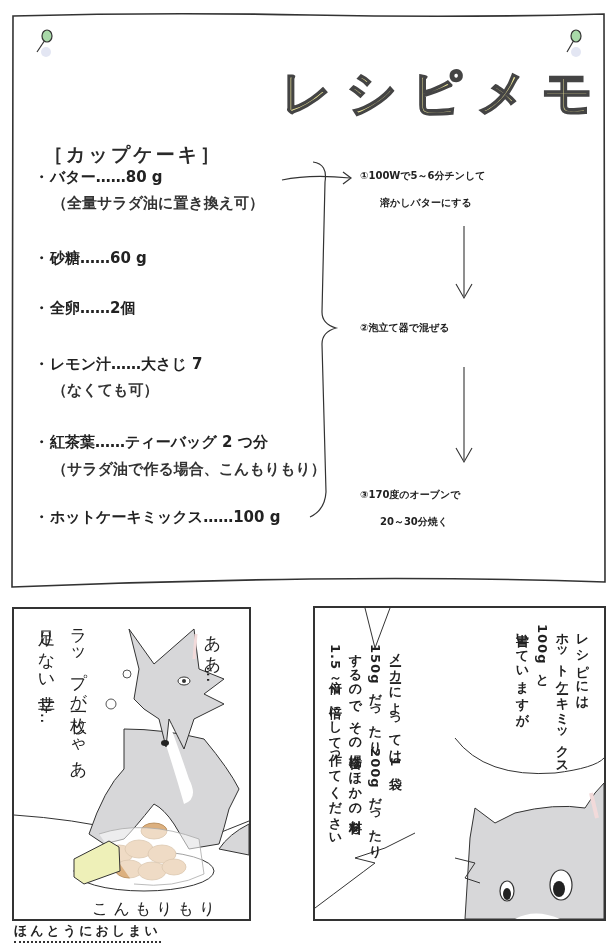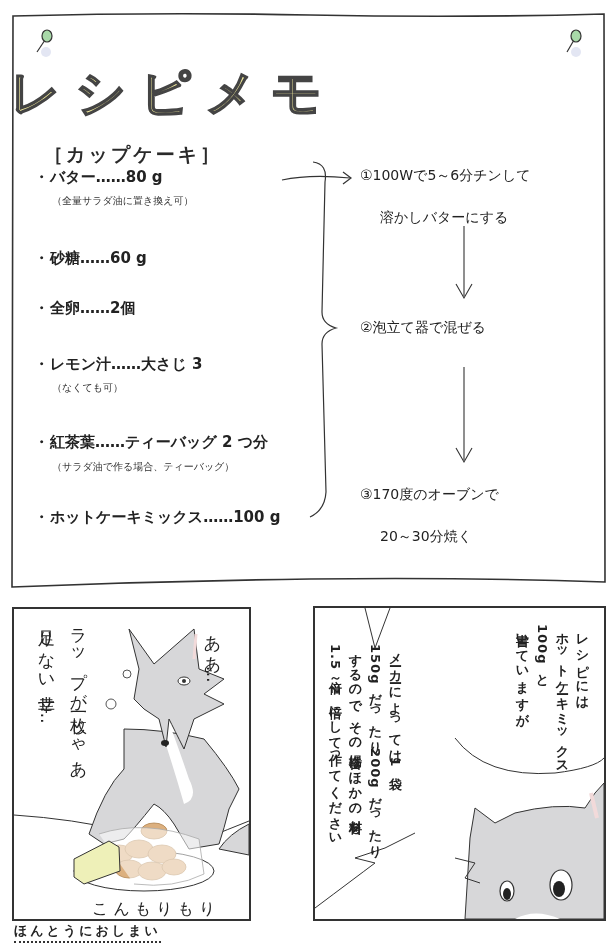--- a/index.html
+++ b/index.html
@@ -1,37 +1,37 @@
 <!DOCTYPE html>
 <html><head>
 <meta charset="utf-8">
 <style>
   html, body { margin: 0; padding: 0; background: #ffffff; }
   body { width: 615px; height: 945px; position: relative; overflow: hidden;
          font-family: "DejaVu Sans", sans-serif; color: #222; }
   .memo { position: absolute; left: 10px; top: 12px; width: 597px; height: 578px; }
   .memo svg.frame { position: absolute; left: 0; top: 0; }
-  .title { position: absolute; left: 0; width: 597px; top: 48px; text-align: left;
+  .title { position: absolute; left: 0; width: 597px; top: 48px; text-align: right;
            font-size: 50px; font-weight: bold; letter-spacing: 14px; color: #f5ee9e;
            -webkit-text-stroke: 1.6px #444; font-family: "DejaVu Sans", sans-serif; }
   .section { position: absolute; left: 44px; top: 118px; font-size: 19px; letter-spacing: 3px; font-weight: bold; color: #2a2a2a; margin-top: 24px; }
   .ing { position: absolute; left: 34px; font-size: 15px; font-weight: bold; color: #222; }
   .ing .bullet { display: inline-block; width: 16px; }
   .ing .main { position: relative; display: inline-block; }
   .ing .main::after { content: ""; position: absolute; left: 2px; right: -4px; bottom: -4px; height: 5px;
                       border-radius: 3px; background: #dbe9f4; z-index: -1; }
   .ing.pink .main::after { background: linear-gradient(90deg, #f6d8dd, #dbe9f4); }
-  .note { position: absolute; left: 52px; font-size: 10px; color: #333; font-weight: normal; }
-  .step { position: absolute; left: 360px; font-size: 14px; font-weight: normal; color: #222; line-height: 27px; }
+  .note { position: absolute; left: 52px; font-size: 15px; color: #333; font-weight: bold; }
+  .step { position: absolute; left: 360px; font-size: 10px; font-weight: bold; color: #222; line-height: 27px; }
   .step .ln { position: relative; display: inline-block; }
   .step .ln::after { content: ""; position: absolute; left: 4px; right: -8px; bottom: 0px; height: 5px; border-radius: 3px; z-index: -1; }
   .step.pink .ln::after { background: #f7dde2; }
   .step.blue .ln::after { background: #dbe9f4; }
   .step.yellow .ln::after { background: #f5f0cf; }
-  .step .indent { padding-left: 20px; margin-top: 15px; }
+  .step .indent { padding-left: 20px; }
   .panel { position: absolute; border: 2px solid #333; background: #fff; overflow: hidden; }
   .panel-left { left: 12px; top: 607px; width: 235px; height: 310px; }
   .panel-right { left: 264px; top: 606px; width: 241px; height: 311px; }
   .vtext { position: absolute; writing-mode: vertical-rl; font-size: 15px; letter-spacing: 2px; color: #222; }
   .hand { font-family: "DejaVu Sans", sans-serif; font-weight: normal; }
   .caption { position: absolute; left: 78px; top: 290px; font-size: 16px; letter-spacing: 5px; }
   .footer { position: absolute; left: 14px; top: 922px; font-size: 13px; font-weight: bold; letter-spacing: 3px;
             border-bottom: 2px dotted #333; padding-bottom: 1px; }
   .bubble-text { font-size: 13px; line-height: 20px; font-weight: bold; letter-spacing: 1px; }
 </style>
@@ -75,28 +75,28 @@
 
 <div class="ing" style="top:249px">
   <span class="bullet">・</span><span class="main">砂糖……60 g</span>
 </div>
 
 <div class="ing" style="top:299px">
   <span class="bullet">・</span><span class="main">全卵……2個</span>
 </div>
 
 <div class="ing" style="top:355px">
-  <span class="bullet">・</span><span class="main">レモン汁……大さじ 3</span>
+  <span class="bullet">・</span><span class="main">レモン汁……大さじ 7</span>
 </div>
 <div class="note" style="top:381px">（なくても可）</div>
 
 <div class="ing" style="top:433px">
   <span class="bullet">・</span><span class="main">紅茶葉……ティーバッグ 2 つ分</span>
 </div>
-<div class="note" style="top:460px">（サラダ油で作る場合、ティーバッグ）</div>
+<div class="note" style="top:460px">（サラダ油で作る場合、こんもりもり）</div>
 
 <div class="ing" style="top:508px">
   <span class="bullet">・</span><span class="main">ホットケーキミックス……100 g</span>
 </div>
 
 <div class="step pink" style="top:162px">
   <div><span class="ln">①100Wで5～6分チンして</span></div>
   <div class="indent"><span class="ln">溶かしバターにする</span></div>
 </div>
 <div class="step blue" style="top:314px">

